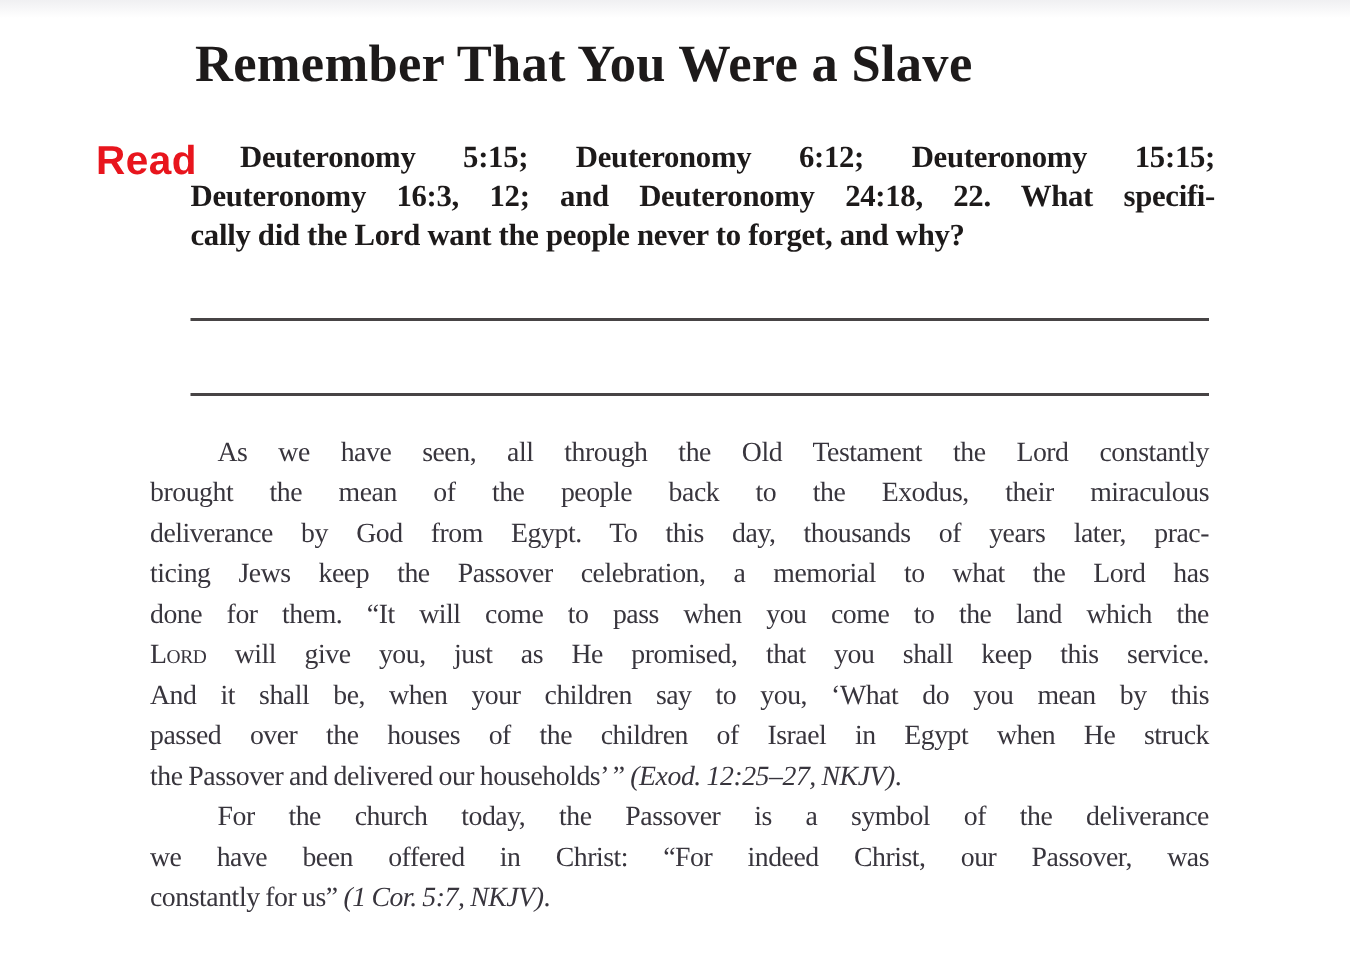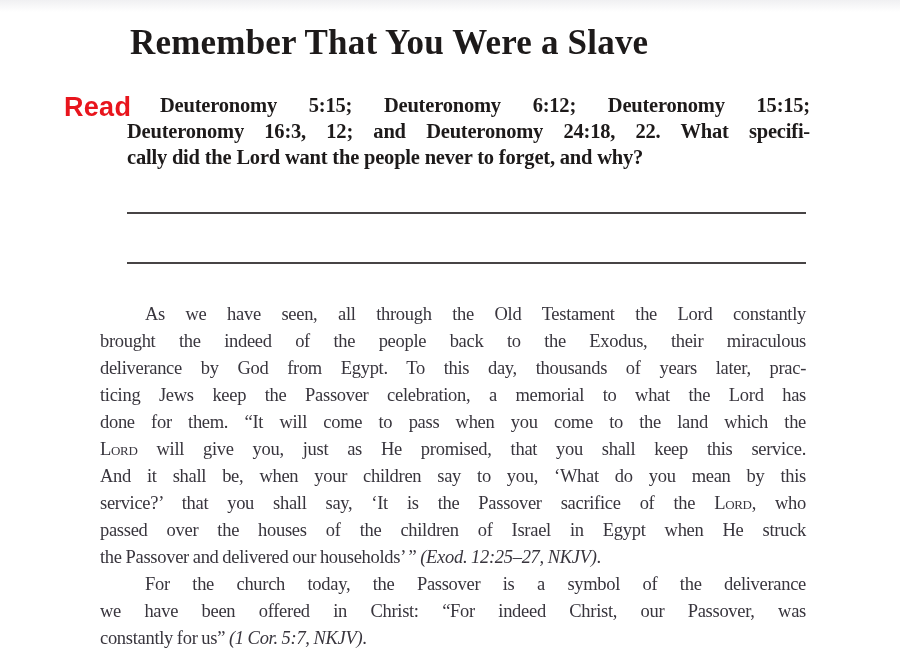--- a/index.html
+++ b/index.html
@@ -43,21 +43,20 @@
     border-top: 2px solid var(--rule-color, #474445);
   }
   #blanks .blank:nth-child(1) { top: 212px; }
   #blanks .blank:nth-child(2) { top: 262px; }
   .body-block {
     position: absolute; left: 100px; top: 289px; width: 706px;
     font-size: 18.5px; line-height: 27px;
     color: var(--body-ink, #38353d);
     letter-spacing: -0.3px;
     word-spacing: -0.5px;
-    margin-top: 12px;
   }
   .para .tline.first { text-indent: 45px; }
   .tline { text-align: justify; text-align-last: justify; }
   .tline.last { text-align-last: left; }
   .sc { font-variant: small-caps; }
   .i { font-style: italic; }
 </style>
 </head>
 <body>
 
@@ -70,27 +69,26 @@
       <div class="tline"><span>Deuteronomy 16:3, 12; and Deuteronomy 24:18, 22. What specifi-</span></div>
       <div class="tline last"><span>cally did the Lord want the people never to forget, and why?</span></div>
     </div>
   <div id="blanks">
       <div class="blank"></div>
       <div class="blank"></div>
     </div>
   <div class="body-block" id="body-block">
       <div class="para">
         <div class="tline first"><span>As we have seen, all through the Old Testament the Lord constantly</span></div>
-        <div class="tline"><span>brought the indeed of the people back to the Exodus, their miraculous</span></div>
+        <div class="tline"><span>brought the mean of the people back to the Exodus, their miraculous</span></div>
         <div class="tline"><span>deliverance by God from Egypt. To this day, thousands of years later, prac-</span></div>
         <div class="tline"><span>ticing Jews keep the Passover celebration, a memorial to what the Lord has</span></div>
         <div class="tline"><span>done for them. “It will come to pass when you come to the land which the</span></div>
         <div class="tline"><span class="sc">Lord</span><span> will give you, just as He promised, that you shall keep this service.</span></div>
         <div class="tline"><span>And it shall be, when your children say to you, ‘What do you mean by this</span></div>
-        <div class="tline"><span>service?’ that you shall say, ‘It is the Passover sacrifice of the </span><span class="sc">Lord</span><span>, who</span></div>
         <div class="tline"><span>passed over the houses of the children of Israel in Egypt when He struck</span></div>
         <div class="tline last"><span>the Passover and delivered our households’ ” </span><span class="i">(Exod. 12:25–27, NKJV)</span><span>.</span></div>
       </div>
       <div class="para">
         <div class="tline first"><span>For the church today, the Passover is a symbol of the deliverance</span></div>
         <div class="tline"><span>we have been offered in Christ: “For indeed Christ, our Passover, was</span></div>
         <div class="tline last"><span>constantly for us” </span><span class="i">(1 Cor. 5:7, NKJV)</span><span>.</span></div>
       </div>
     </div>
 </div>

